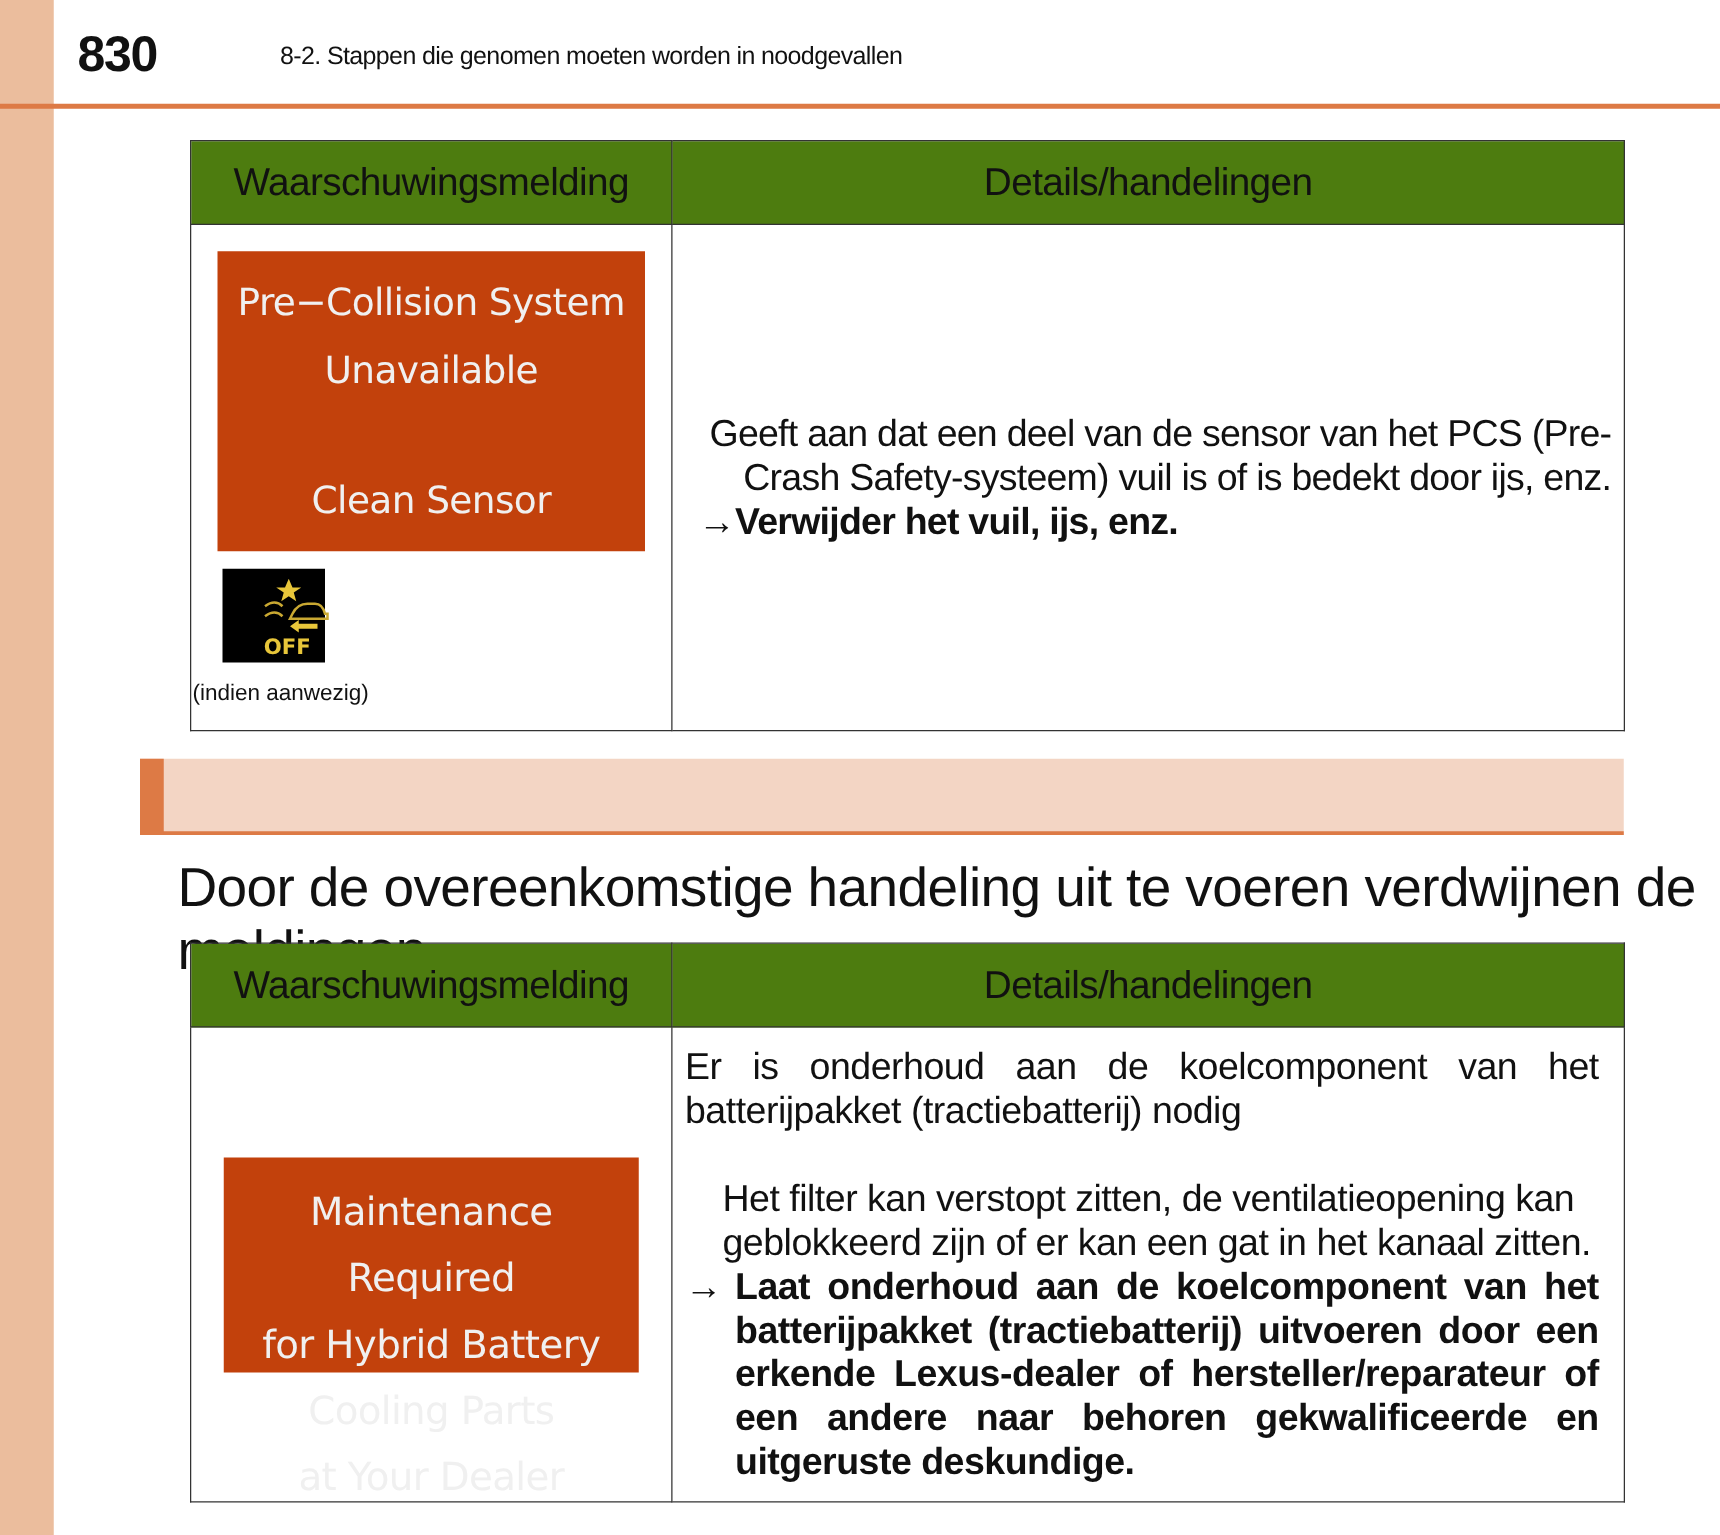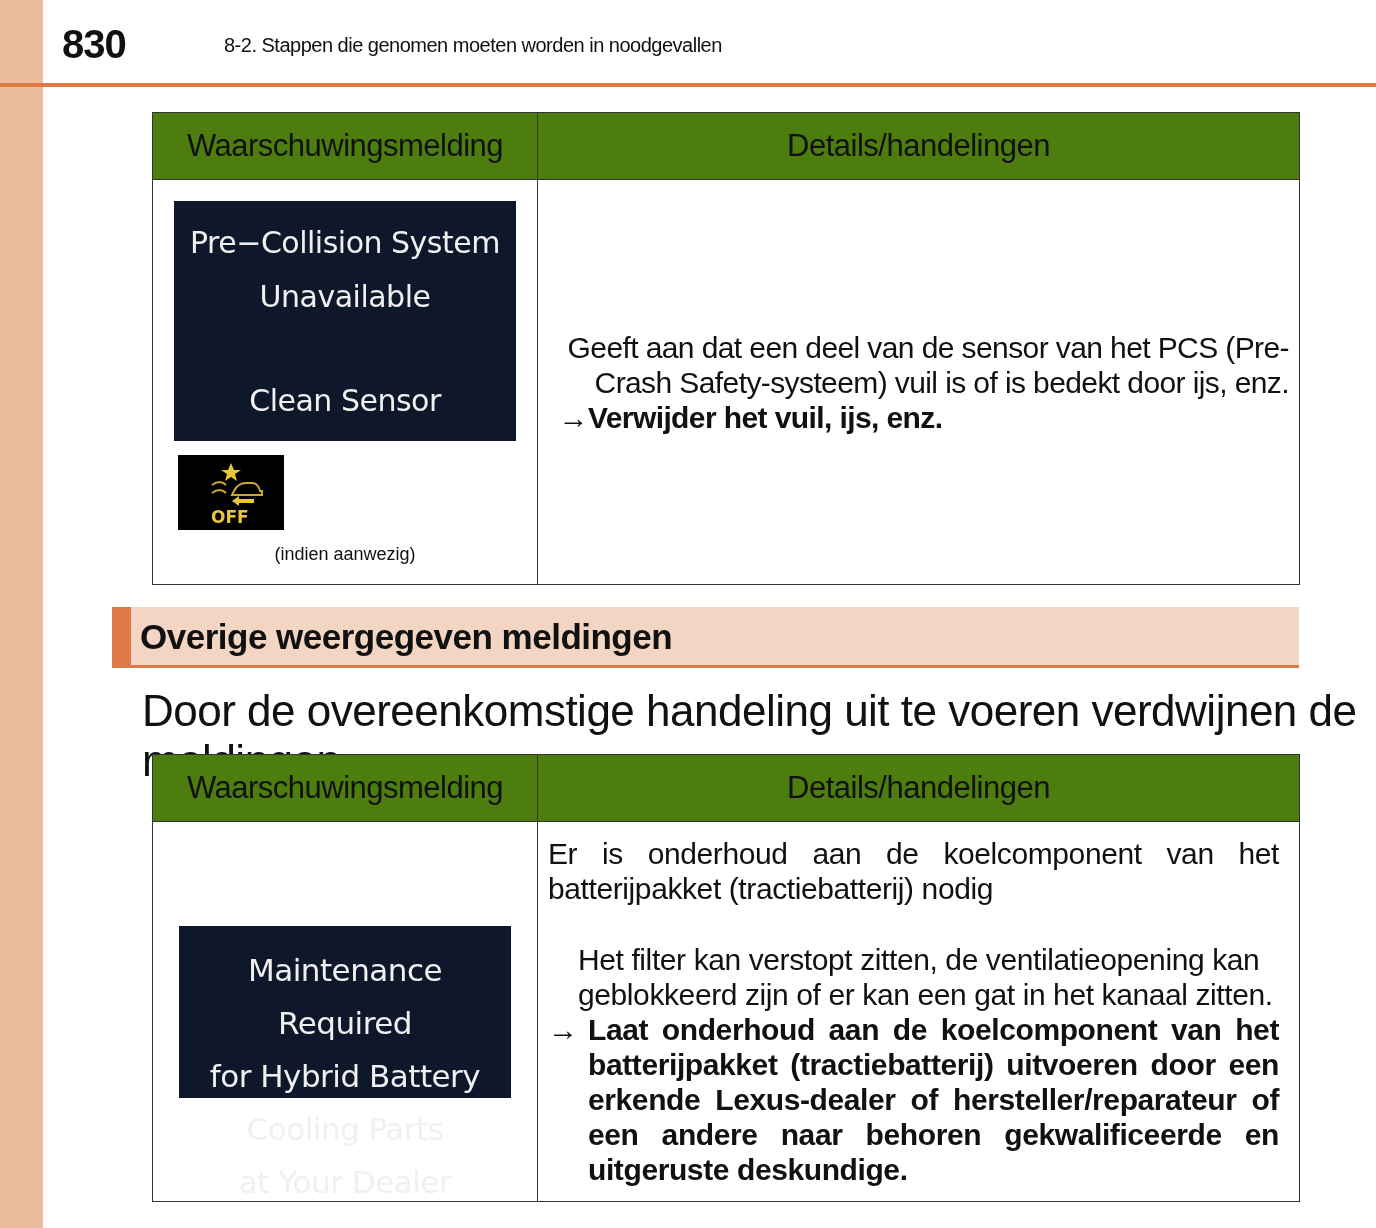--- a/index.html
+++ b/index.html
@@ -12,28 +12,28 @@
   .chapter { position: absolute; left: 224px; top: 34px; font-size: 20px; letter-spacing: -0.5px; }
   .header-rule { position: absolute; left: 0; top: 83px; width: 1376px; height: 4px; background: #dd7a45; }
 
   table.msg { position: absolute; left: 152px; border-collapse: collapse; width: 1148px; }
   table.msg th, table.msg td { border: 1.5px solid #333; }
   table.msg th { background: #4d7c0f; font-weight: normal; font-size: 31px; height: 64px; letter-spacing: -0.5px; }
   .col1 { width: 382px; }
   .t1 { top: 112px; }
   .t2 { top: 754px; }
 
-  .screen { background: #0f172a; color: #f0f0f0; text-align: center; font-family: "DejaVu Sans", sans-serif; font-size: 30px; letter-spacing: -0.5px; }
+  .screen { background: #c2410c; color: #f0f0f0; text-align: center; font-family: "DejaVu Sans", sans-serif; font-size: 30px; letter-spacing: -0.5px; }
   .screen1 { width: 342px; height: 240px; margin: 20px 0 0 20px; position: relative; }
   .screen1 .l1 { position: absolute; top: 24px; width: 100%; }
   .screen1 .l2 { position: absolute; top: 78px; width: 100%; }
   .screen1 .l3 { position: absolute; top: 182px; width: 100%; }
-  .pcs-icon { width: 106px; height: 75px; background: #000; margin: 14px 0 0 24px; position: relative; }
+  .pcs-icon { width: 82px; height: 75px; background: #000; margin: 14px 0 0 24px; position: relative; }
   .pcs-icon svg { position: absolute; left: 0; top: 0; }
-  .if-present { font-size: 18px; text-align: center; margin: 14px 0 12px 0; padding-left: 0; }
+  .if-present { font-size: 18px; margin: 14px 0 12px 0; padding-left: 0; }
   .cell1 { vertical-align: top; height: 402px; }
   .details1 { vertical-align: middle; font-size: 30px; line-height: 35px; padding: 0 10px; letter-spacing: -0.6px; text-align: right; }
 
   .section-bar { position: absolute; left: 112px; top: 607px; width: 1187px; height: 58px; background: #f3d5c4; border-bottom: 3px solid #dd7a45; }
   .section-accent { position: absolute; left: 0; top: 0; width: 19px; height: 61px; background: #dd7a45; }
   .section-title { position: absolute; left: 28px; top: 10px; font-size: 35px; font-weight: bold; letter-spacing: -0.5px; }
   .intro { position: absolute; left: 142px; top: 686px; font-size: 44px; letter-spacing: -0.5px; }
 
   .cell2 { height: 344px; vertical-align: middle; }
   .screen2 { width: 332px; height: 172px; margin: 0 0 0 25px; font-size: 31px; line-height: 53px; padding-top: 18px; box-sizing: border-box; }
@@ -83,21 +83,20 @@
         <span class="arr">→</span>
         <span class="bold">Verwijder het vuil, ijs, enz.</span>
       </div>
     </td>
   </tr>
 </tbody>
   </table>
 
 <div class="section-bar">
   <div class="section-accent"></div>
-  <div class="section-title">Overige weergegeven meldingen</div>
 </div>
 <div class="intro">Door de overeenkomstige handeling uit te voeren verdwijnen de meldingen.</div>
 
 <table class="msg t2">
   <tbody>
       <tr>
     <th class="col1">Waarschuwingsmelding</th>
     <th>Details/handelingen</th>
   </tr>
   <tr>

